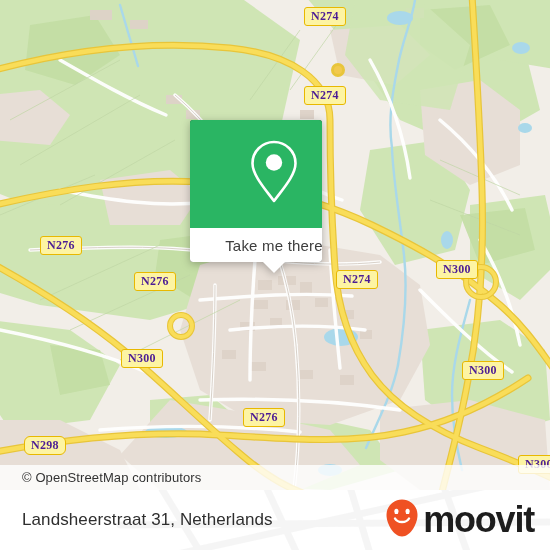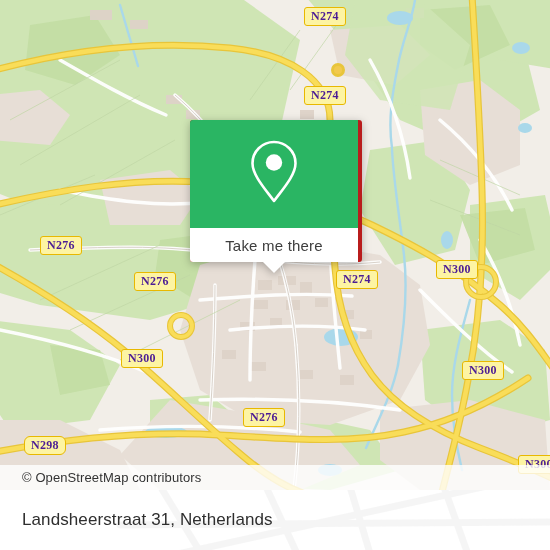--- a/index.html
+++ b/index.html
@@ -48,23 +48,23 @@
   }
 
   
   #popup{
     position:absolute;
     left:190px;top:120px;
     width:168px;height:142px;
     filter:drop-shadow(0 2px 4px rgba(0,0,0,0.28));
   }
   #popup-inner{
-    position:absolute;left:0;top:0;width:172px;height:142px;
+    position:absolute;left:0;top:0;width:132px;height:142px;
     border-radius:3px;overflow:hidden;
-    background:#b91c1c;
+    background:#404040;
   }
   #popup-head{
     position:absolute;left:0;top:0;width:168px;height:108px;
     background:#2ab563;
     display:flex;align-items:center;justify-content:center;
   }
   #popup-foot{
     position:absolute;left:0;top:108px;width:168px;height:34px;
     background:#ffffff;
     display:flex;align-items:center;justify-content:center;
@@ -311,15 +311,26 @@
         <path d="M120,-10 L205,130"></path>
         <path d="M235,-10 L300,130"></path>
         <path d="M330,-10 L372,130"></path>
         <path d="M420,-10 L470,130"></path>
         <path d="M150,130 L560,40"></path>
         <path d="M120,95 L560,92"></path>
         <path d="M175,-5 L560,-5"></path>
       </g>
     </svg>
     <div id="footer-address">Landsheerstraat 31, Netherlands</div>
+    <div id="brand">
+      <span>
+        <svg width="34" height="40" viewBox="0 0 34 40" aria-hidden="true">
+          <path d="M17 1.5 C8.4 1.5 1.5 8.4 1.5 17 C1.5 25.6 8.4 38.5 17 38.5 C25.6 38.5 32.5 25.6 32.5 17 C32.5 8.4 25.6 1.5 17 1.5 Z" fill="#ef5123"></path>
+          <ellipse cx="11.4" cy="13.4" rx="2.1" ry="2.7" fill="#ffffff"></ellipse>
+          <ellipse cx="22.6" cy="13.4" rx="2.1" ry="2.7" fill="#ffffff"></ellipse>
+          <path d="M10 20.5 C12.6 25.2 21.4 25.2 24 20.5" fill="none" stroke="#ffffff" stroke-width="2.4" stroke-linecap="round"></path>
+        </svg>
+      </span>
+      <span id="brand-word">moovit</span>
+    </div>
   </div>
 
 </div>
 
 </body></html>

